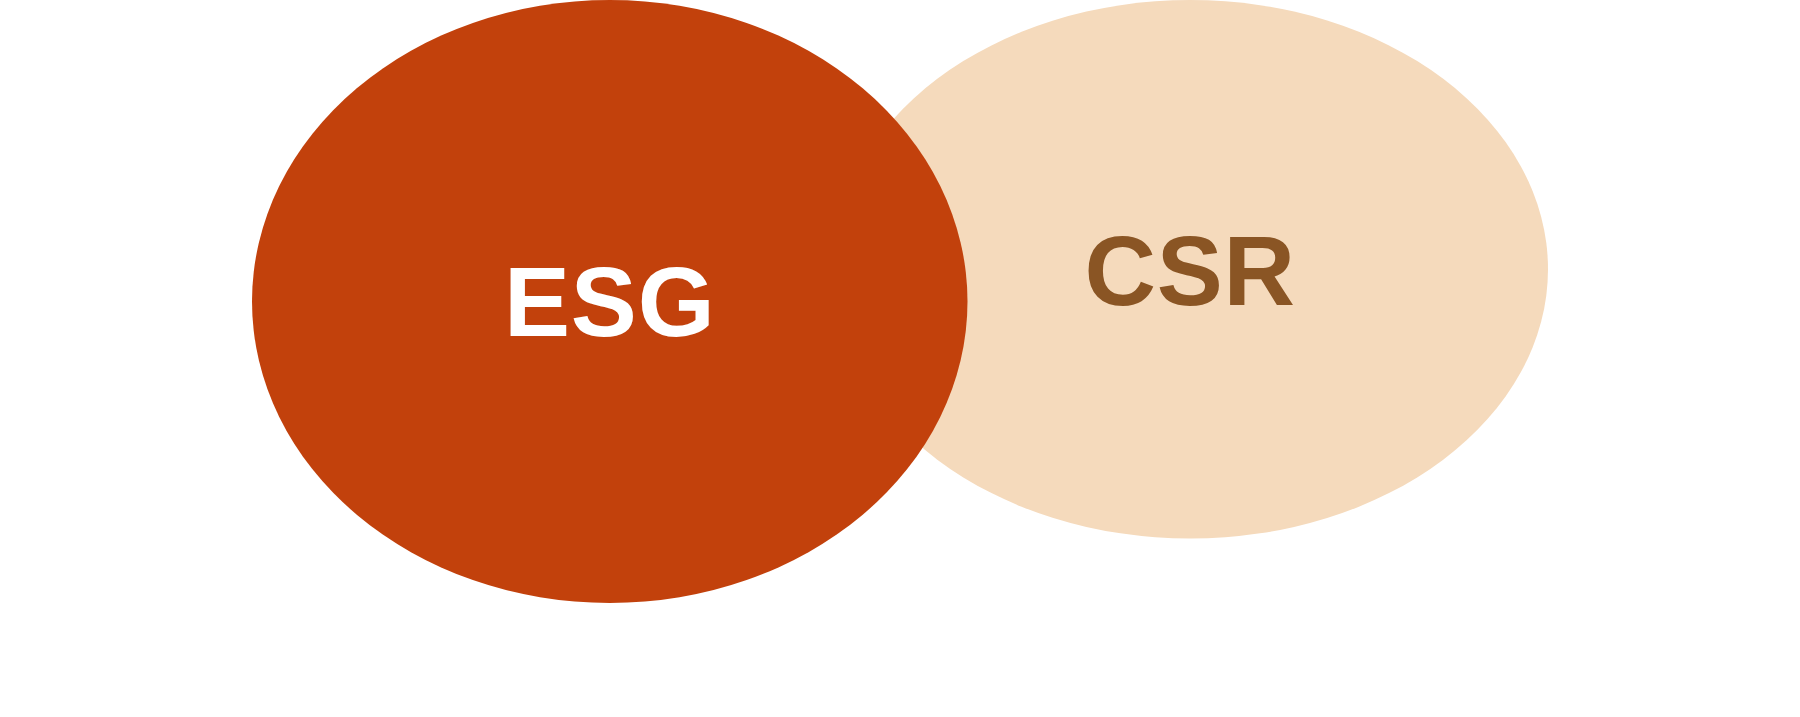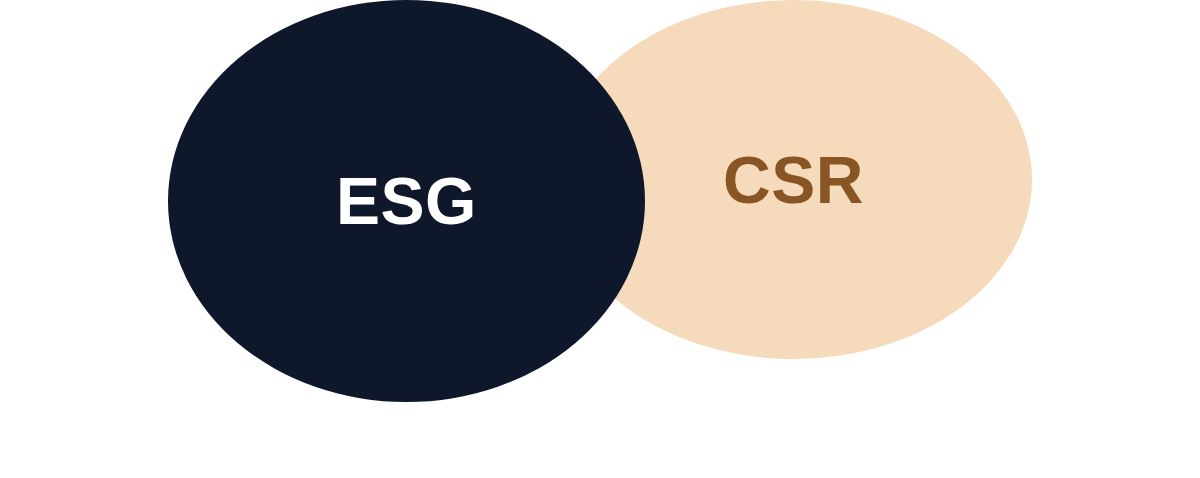--- a/index.html
+++ b/index.html
@@ -39,21 +39,21 @@
     background: #f5dabc;
     z-index: 1;
   }
 
   
   .circle-esg {
     width: 477px;
     height: 402px;
     left: 168px;
     top: 0px;
-    background: #0f172a;
+    background: #c2410c;
     z-index: 2;
   }
 
   .venn-label {
     font-weight: bold;
     font-size: 66px;
     letter-spacing: 0.5px;
     line-height: 1;
     user-select: none;
     white-space: nowrap;

